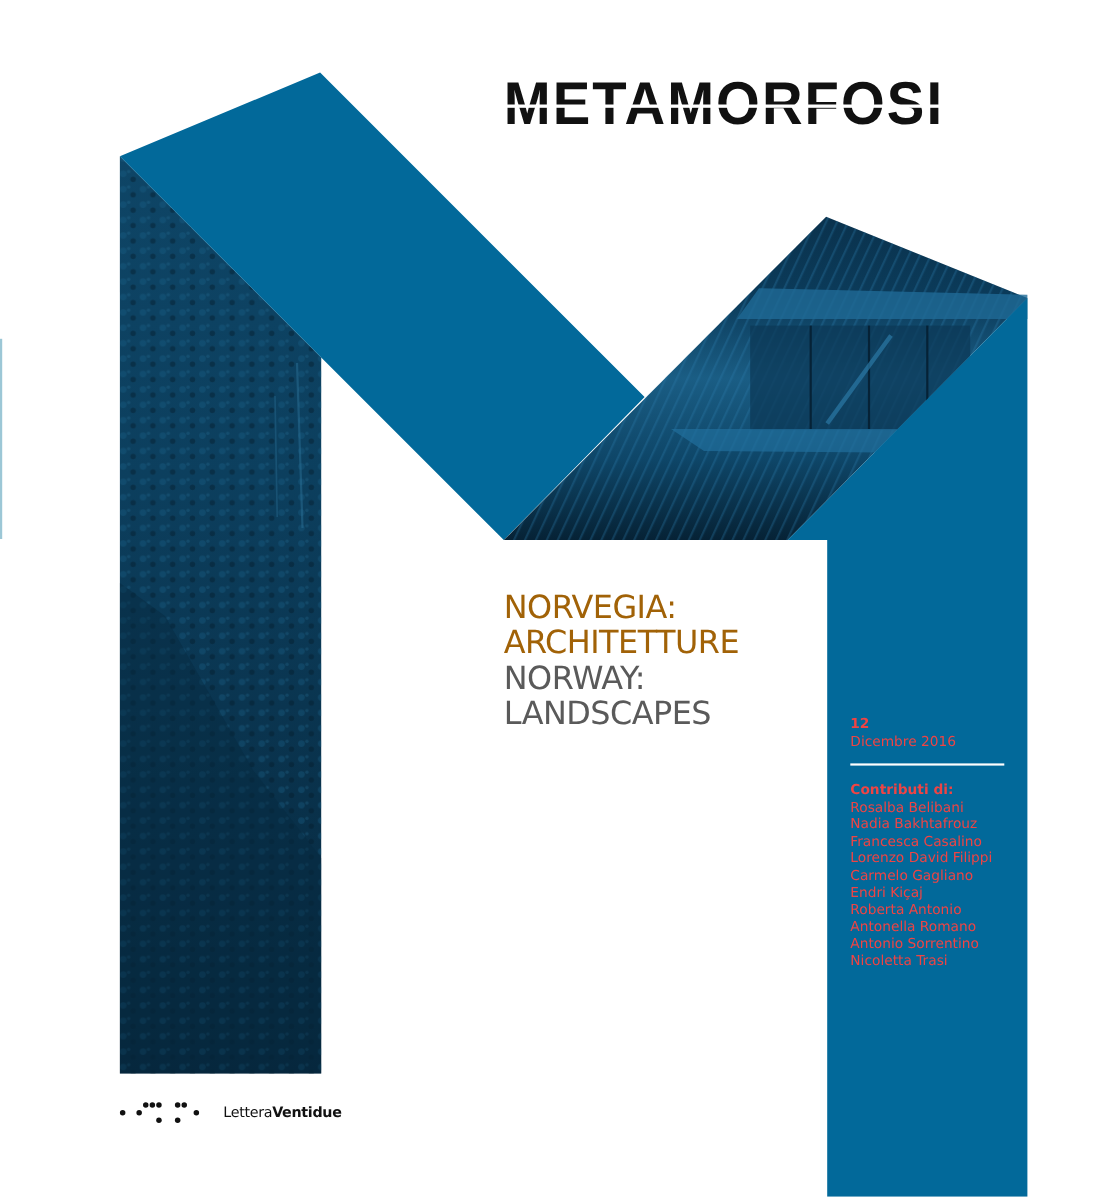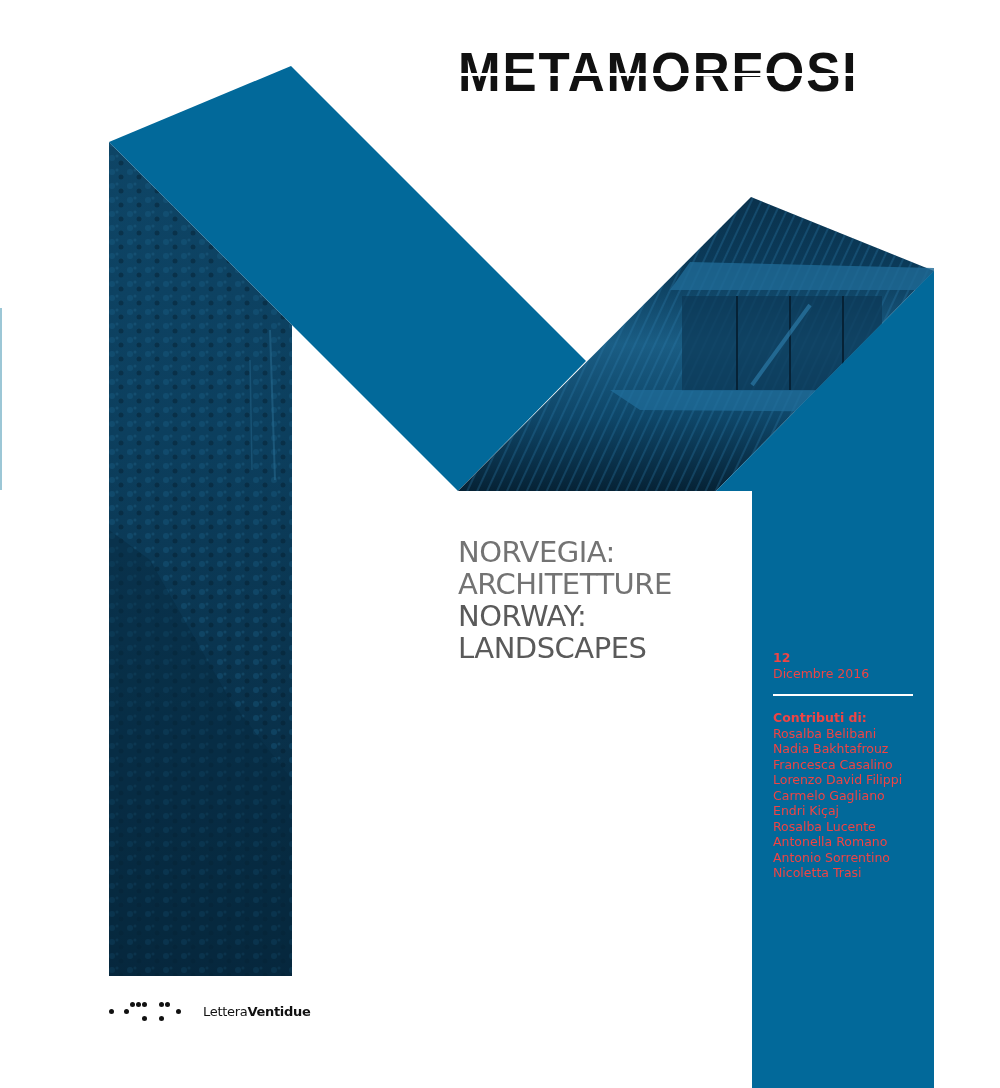--- a/index.html
+++ b/index.html
@@ -1,26 +1,26 @@
 <!DOCTYPE html>
 <html><head>
 <meta charset="utf-8">
 <style>
   html, body { margin: 0; padding: 0; background: #ffffff; }
   body { width: 1000px; height: 1088px; position: relative; overflow: hidden; font-family: "Liberation Sans", sans-serif; }
   .shapes { position: absolute; left: 0; top: 0; width: 1000px; height: 1088px; }
   .edge-line { position: absolute; left: 0; top: 308px; width: 2px; height: 182px; background: #9cc7d6; }
 
-  .masthead { position: absolute; left: 458px; top: 46px; width: 480px; }
+  .masthead { position: absolute; left: 458px; top: 68px; width: 480px; }
   .mast-title { position: relative; font-family: "Liberation Sans", sans-serif; font-weight: 700; font-size: 55px; letter-spacing: 2px; line-height: 52px; color: #111; white-space: nowrap; transform: scaleX(0.93); transform-origin: left; }
   .mast-cut { position: absolute; left: 0; right: 0; top: 27px; height: 3px; background: #ffffff; }
   .mast-sub { font-family: "Liberation Serif", serif; font-style: italic; font-size: 24px; color: #1a1a1a; margin-top: 4px; margin-left: 3px; }
 
   .headline { position: absolute; left: 458px; top: 536px; font-family: "DejaVu Sans", sans-serif; font-size: 29px; line-height: 32px; letter-spacing: -0.5px; }
-  .headline .it { color: #737373; font-weight: 500; }
+  .headline .it { color: #a16207; font-weight: 500; }
   .headline .en { color: #5a5a5a; }
 
   .sidebar { position: absolute; left: 773px; top: 650px; color: #ef4444; font-family: "DejaVu Sans", sans-serif; font-size: 12.5px; line-height: 15.5px; }
   .issue-num { font-weight: 700; }
   .sep { width: 140px; height: 2px; background: #ffffff; margin: 13px 0 14px 0; }
   .contrib-label { font-weight: 700; }
 
   .publisher { position: absolute; left: 109px; top: 1000px; display: flex; align-items: center; gap: 16px; }
   .pub-dots { position: relative; width: 72px; height: 22px; }
   .pub-dots span { position: absolute; width: 5px; height: 5px; border-radius: 50%; background: #111; }
@@ -105,21 +105,21 @@
   <div class="issue-num">12</div>
   <div>Dicembre 2016</div>
   <div class="sep"></div>
   <div class="contrib-label">Contributi di:</div>
   <div>Rosalba Belibani</div>
   <div>Nadia Bakhtafrouz</div>
   <div>Francesca Casalino</div>
   <div>Lorenzo David Filippi</div>
   <div>Carmelo Gagliano</div>
   <div>Endri Kiçaj</div>
-  <div>Rosalba Lucente</div>
+  <div>Roberta Antonio</div>
   <div>Antonella Romano</div>
   <div>Antonio Sorrentino</div>
   <div>Nicoletta Trasi</div>
 </div>
 
 <div class="publisher">
   <div class="pub-dots">
     <span style="left:0;top:9px"></span>
     <span style="left:15px;top:9px"></span>
     <span style="left:21px;top:2px"></span>

